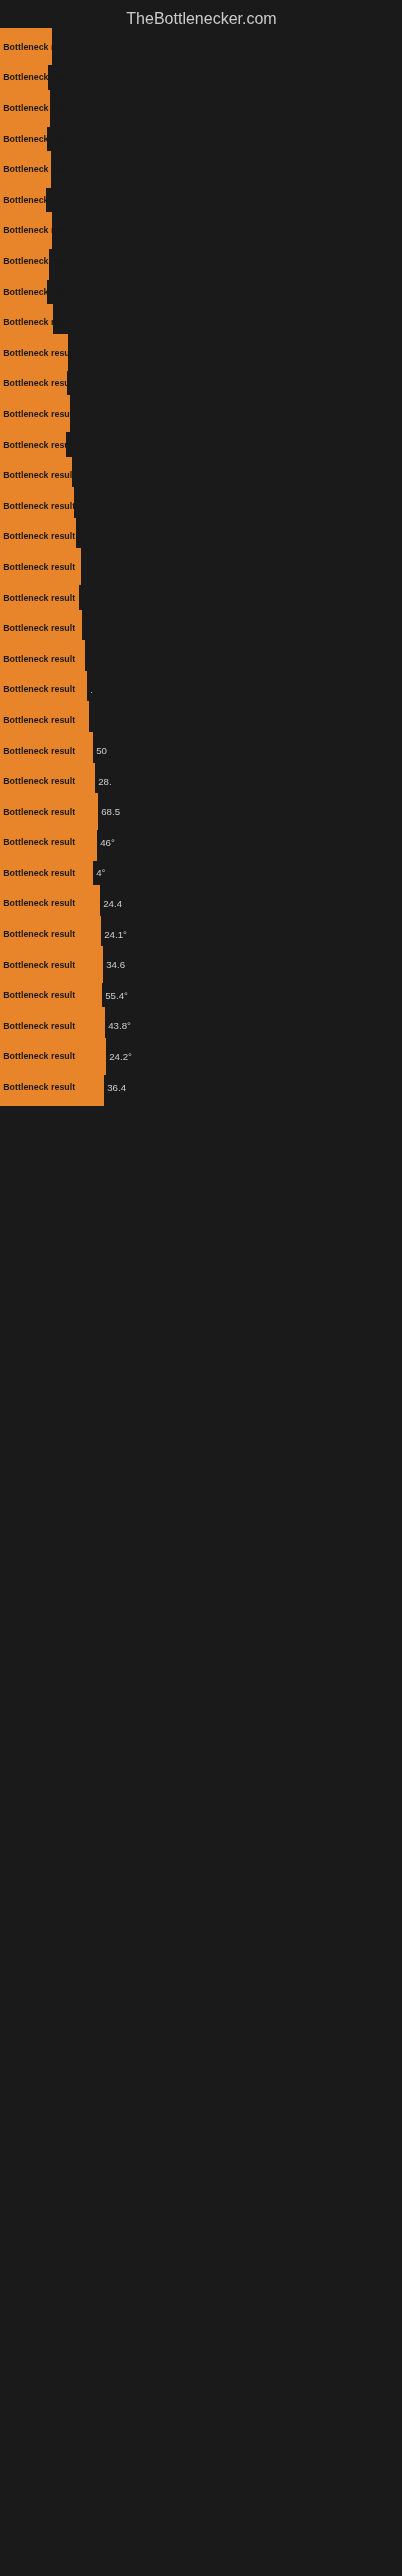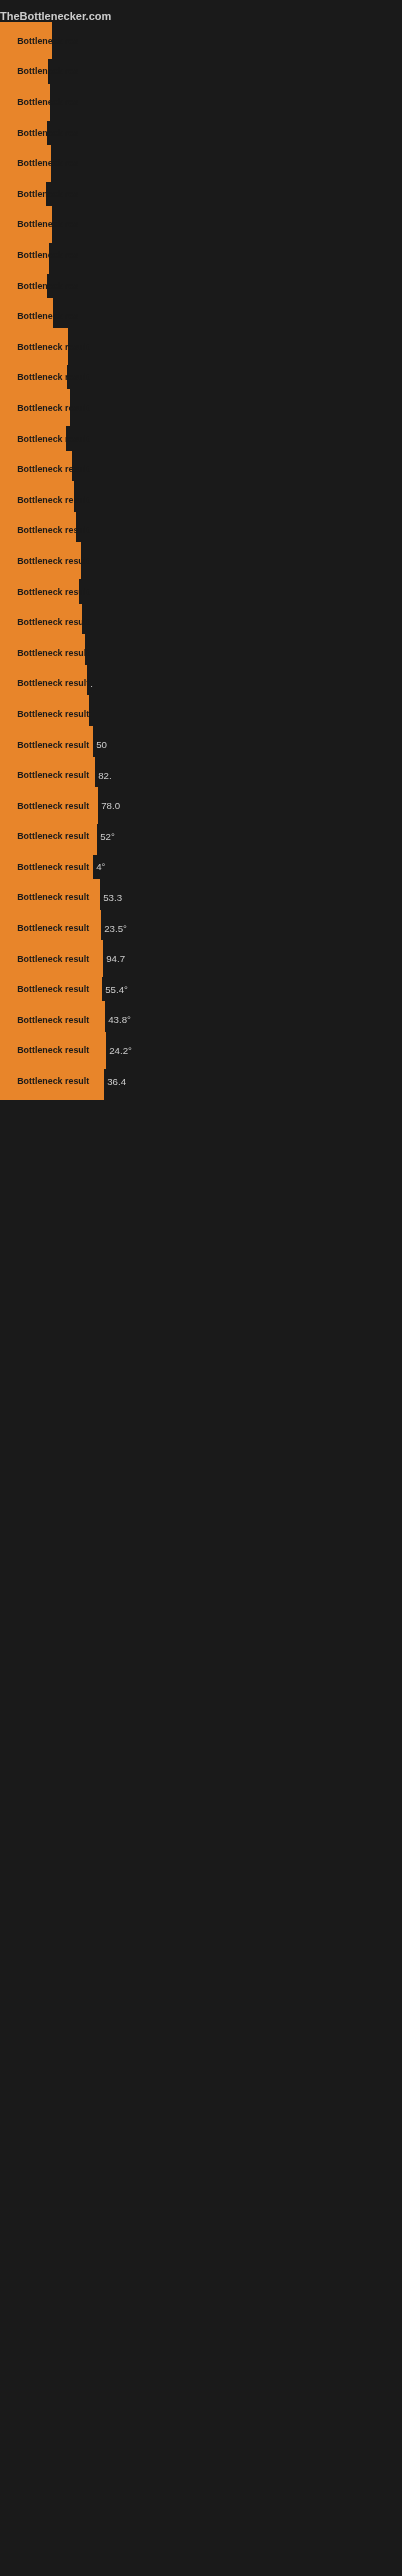--- a/index.html
+++ b/index.html
@@ -7,24 +7,25 @@
       padding: 0;
       box-sizing: border-box;
     }
     body {
       width: 403px;
       background-color: #1a1a1a;
       font-family: Arial, sans-serif;
       font-size: 10.5px;
     }
     .header {
+      text-align: center;
       padding: 6.4px 0 3.2px 0;
       color: #cccccc;
-      font-size: 11px;
-      font-weight: bold;
+      font-size: 16px;
+      font-weight: normal;
     }
     .chart-container {
       padding: 3.2px 0;
       width: 403px;
     }
     .bar-row {
       display: flex;
       align-items: center;
       margin: 1.6px 0;
       height: 29px;
@@ -39,21 +40,20 @@
       align-items: center;
       height: 100%;
       min-width: 8px;
     }
     .bar {
       background-color: #e8852a;
       height: 37px;
       display: flex;
       align-items: center;
       position: relative;
-      padding-left: 14px;
     }
     .bar-value {
       color: #cccccc;
       font-size: 9.7px;
       margin-left: 3.2px;
       white-space: nowrap;
     }
   </style>
 </head>
 <body>
@@ -180,57 +180,57 @@
       <div class="bar-row">
         <div class="bar" style="width: 93px;">
           <span class="bar-label">Bottleneck result</span>
         </div>
         <span class="bar-value">50</span>
       </div>
       <div class="bar-row">
         <div class="bar" style="width: 95px;">
           <span class="bar-label">Bottleneck result</span>
         </div>
-        <span class="bar-value">82.</span>
+        <span class="bar-value">28.</span>
       </div>
       <div class="bar-row">
         <div class="bar" style="width: 98px;">
           <span class="bar-label">Bottleneck result</span>
         </div>
-        <span class="bar-value">78.0</span>
+        <span class="bar-value">68.5</span>
       </div>
       <div class="bar-row">
         <div class="bar" style="width: 97px;">
           <span class="bar-label">Bottleneck result</span>
         </div>
-        <span class="bar-value">52°</span>
+        <span class="bar-value">46°</span>
       </div>
       <div class="bar-row">
         <div class="bar" style="width: 93px;">
           <span class="bar-label">Bottleneck result</span>
         </div>
         <span class="bar-value">4°</span>
       </div>
       <div class="bar-row">
         <div class="bar" style="width: 100px;">
           <span class="bar-label">Bottleneck result</span>
         </div>
-        <span class="bar-value">53.3</span>
+        <span class="bar-value">24.4</span>
       </div>
       <div class="bar-row">
         <div class="bar" style="width: 101px;">
           <span class="bar-label">Bottleneck result</span>
         </div>
-        <span class="bar-value">23.5°</span>
+        <span class="bar-value">24.1°</span>
       </div>
       <div class="bar-row">
         <div class="bar" style="width: 103px;">
           <span class="bar-label">Bottleneck result</span>
         </div>
-        <span class="bar-value">94.7</span>
+        <span class="bar-value">34.6</span>
       </div>
       <div class="bar-row">
         <div class="bar" style="width: 102px;">
           <span class="bar-label">Bottleneck result</span>
         </div>
         <span class="bar-value">55.4°</span>
       </div>
       <div class="bar-row">
         <div class="bar" style="width: 105px;">
           <span class="bar-label">Bottleneck result</span>

